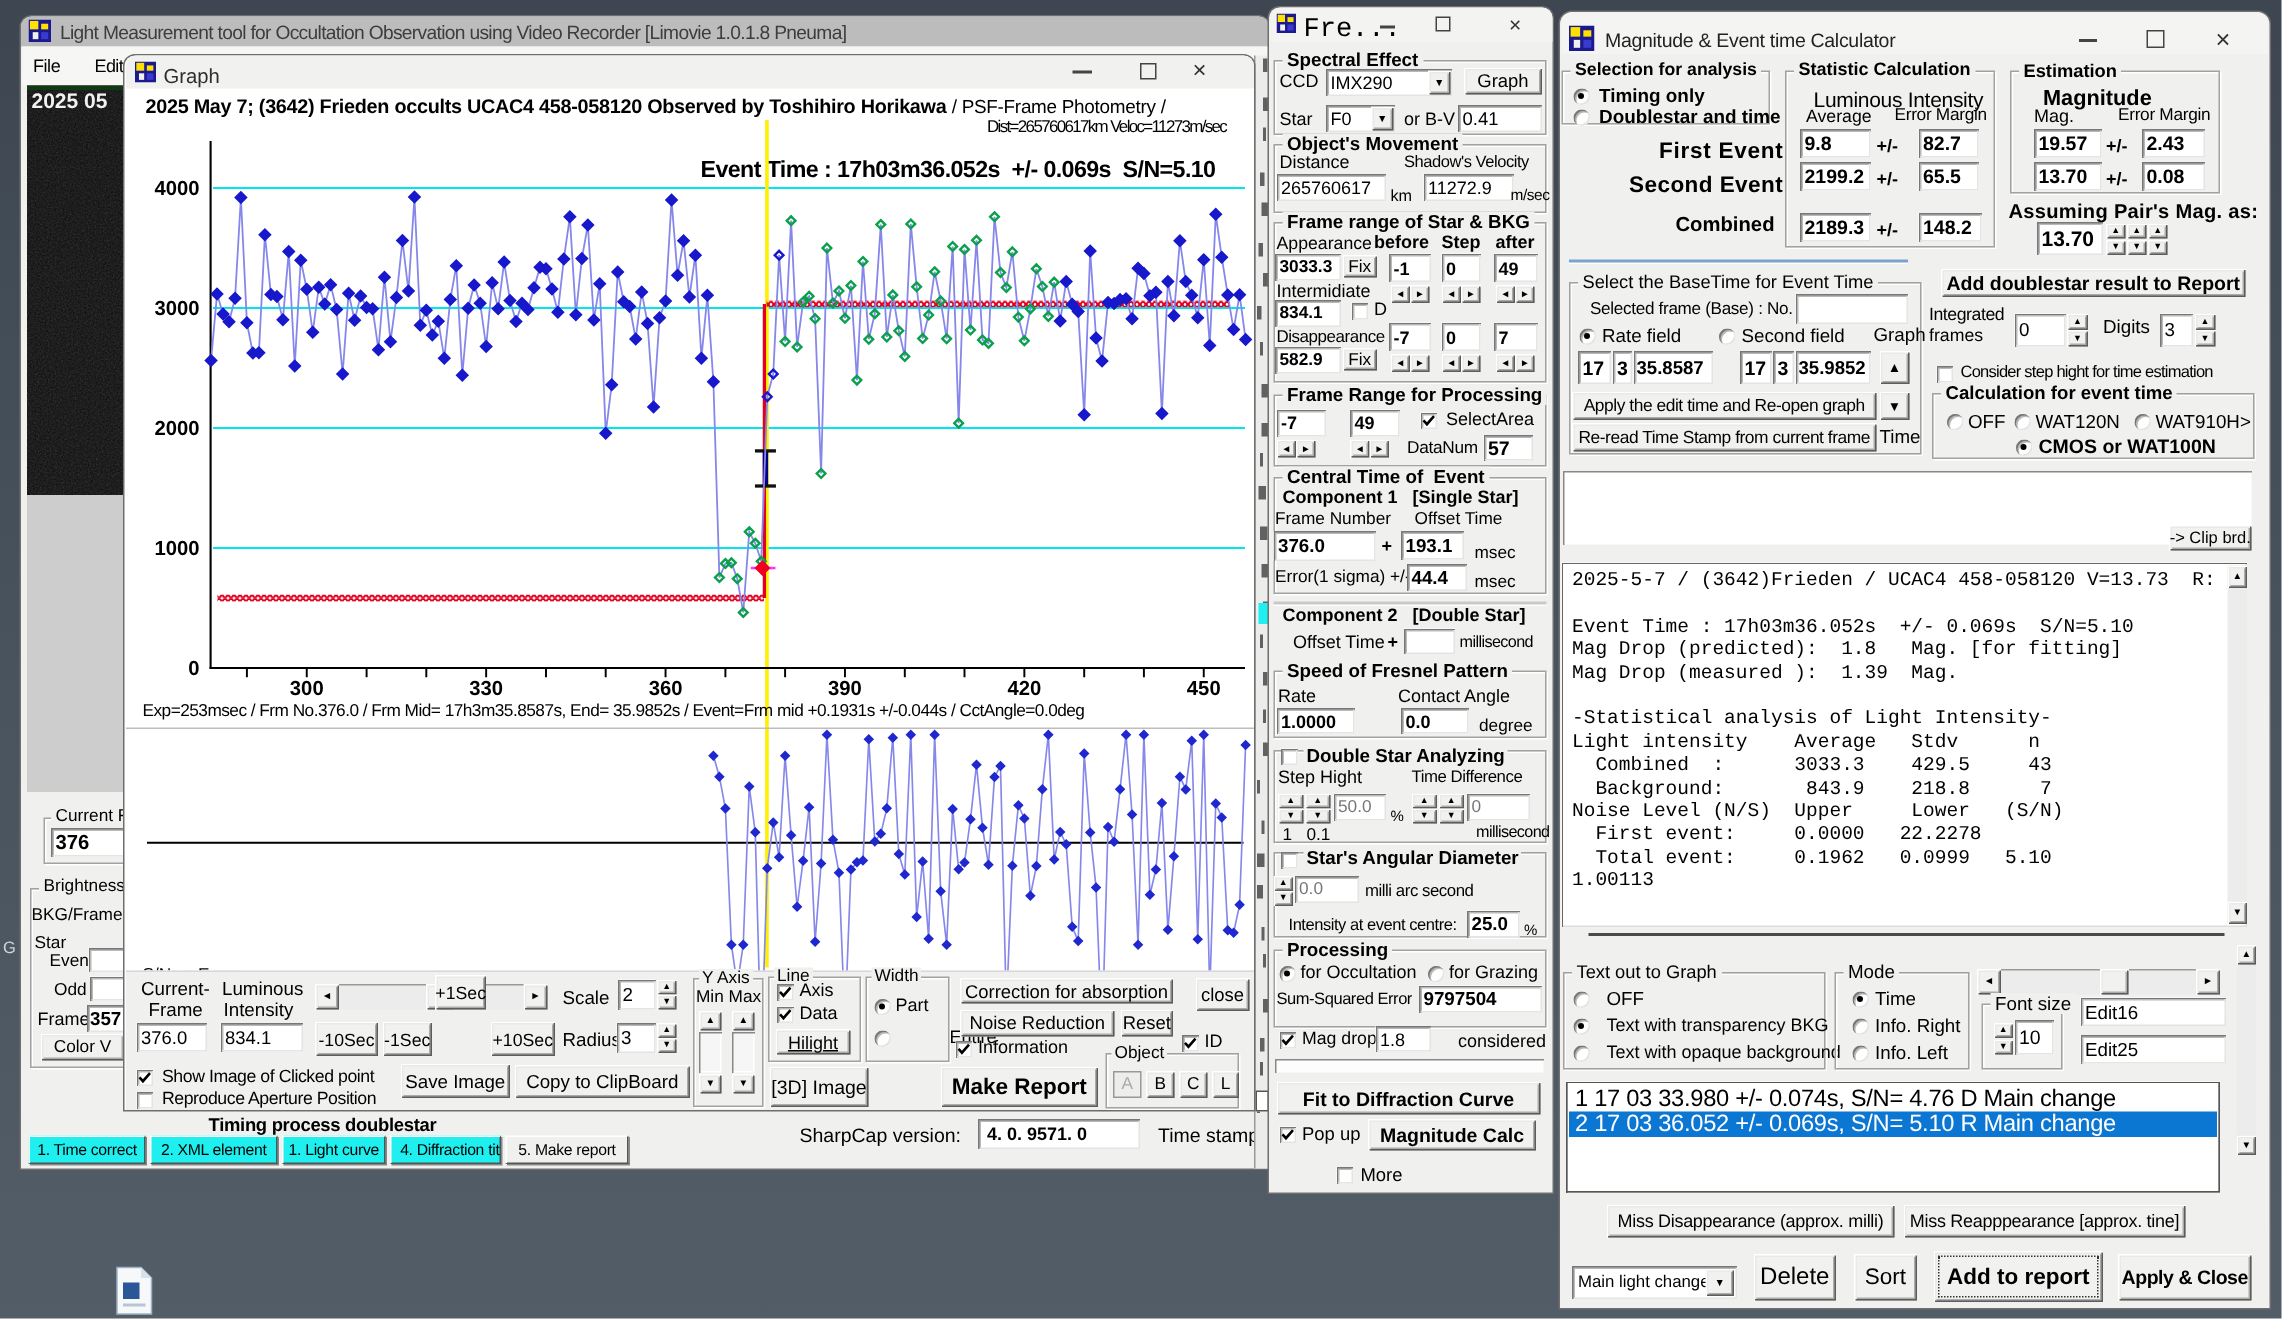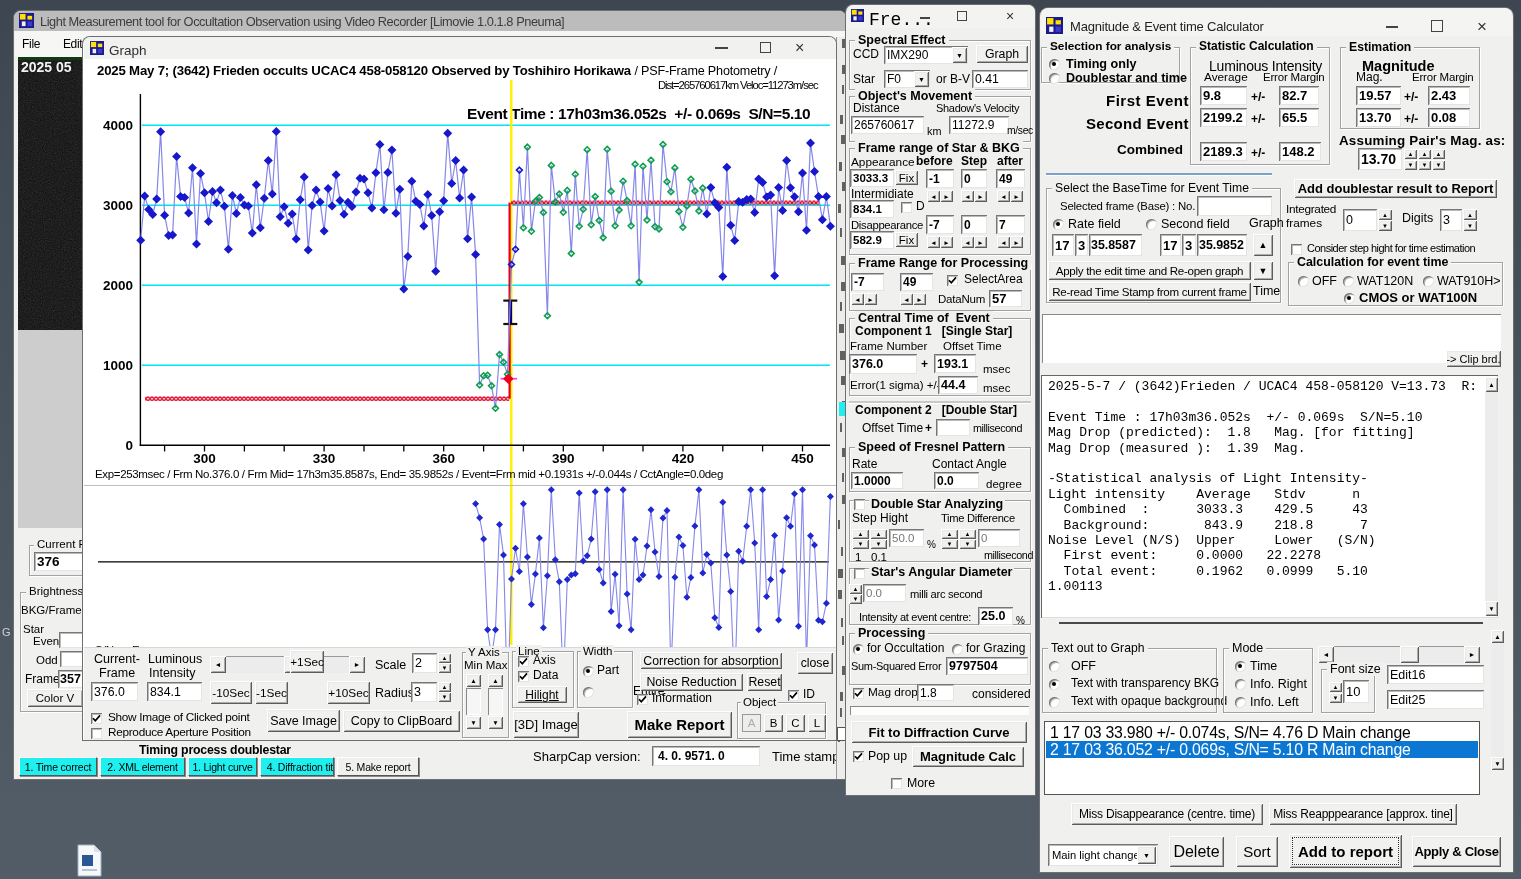--- a/index.html
+++ b/index.html
@@ -887,21 +887,21 @@
 <div class="ed" style="left:1387px;top:665px;width:97px;height:19px;padding-left:3px;">
     <span style="font-size:12.5px;">Edit16</span>
   </div>
 <div class="ed" style="left:1387px;top:690px;width:97px;height:19px;padding-left:3px;">
     <span style="font-size:12.5px;">Edit25</span>
   </div>
 <div style="left:1044px;top:721px;width:436px;height:74px;background:#fff;box-shadow:inset 1px 1px 0 #555,inset -1px -1px 0 #555,inset 0 0 0 1px #888;"></div>
 <div class="t" style="left:1050px;top:724px;font-size:15.8px;letter-spacing:-0.2px;">1  17 03 33.980 +/- 0.074s,  S/N= 4.76 D   Main change</div>
 <div style="left:1046px;top:741px;width:432px;height:17px;background:#0b77d2;"><span style="font-size:15.8px;letter-spacing:-0.2px;color:#fff;position:relative;left:4px;top:0px;white-space:nowrap">2  17 03 36.052 +/- 0.069s,  S/N= 5.10 R   Main change</span></div>
 <div class="btn" style="left:1071px;top:803px;width:192px;height:22px;">
-    <span style="font-size:12px;letter-spacing:-0.2px;">Miss Disappearance  (centre. time)</span>
+    <span style="font-size:12px;letter-spacing:-0.2px;">Miss Disappearance  (approx. milli)</span>
   </div>
 <div class="btn" style="left:1269px;top:803px;width:188px;height:22px;">
     <span style="font-size:12px;letter-spacing:-0.2px;">Miss  Reapppearance [approx. tine]</span>
   </div>
 <div class="ed" style="left:1048px;top:844px;width:110px;height:22px;padding-left:4px;">
     <span style="font-size:11.2px;">Main light change</span>
   </div>
 <div class="btn" style="left:1137px;top:846px;width:19px;height:18px;">
     <span style="font-size:7px;">▼</span>
   </div>

